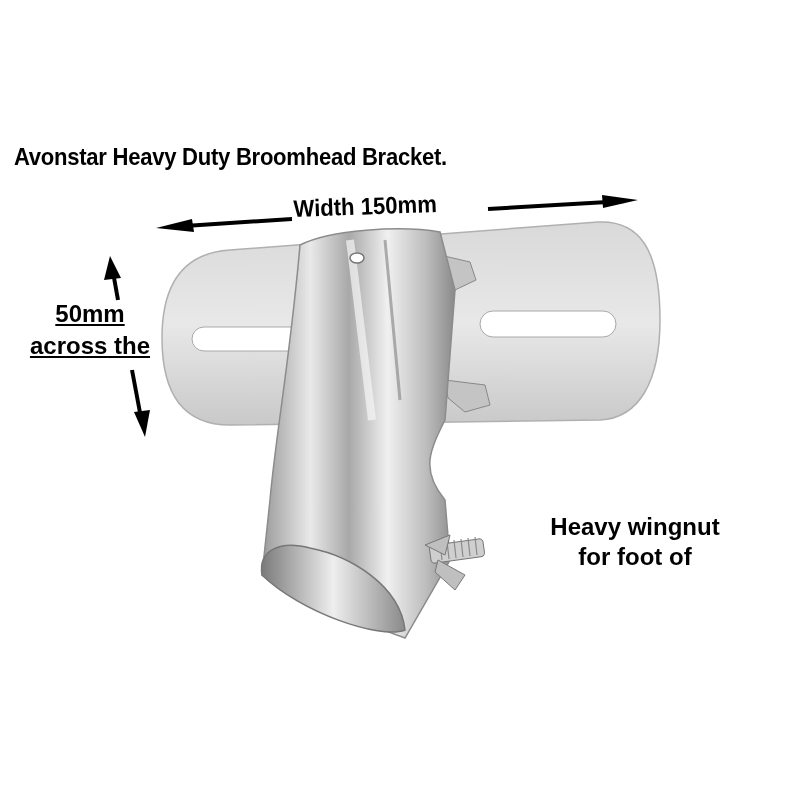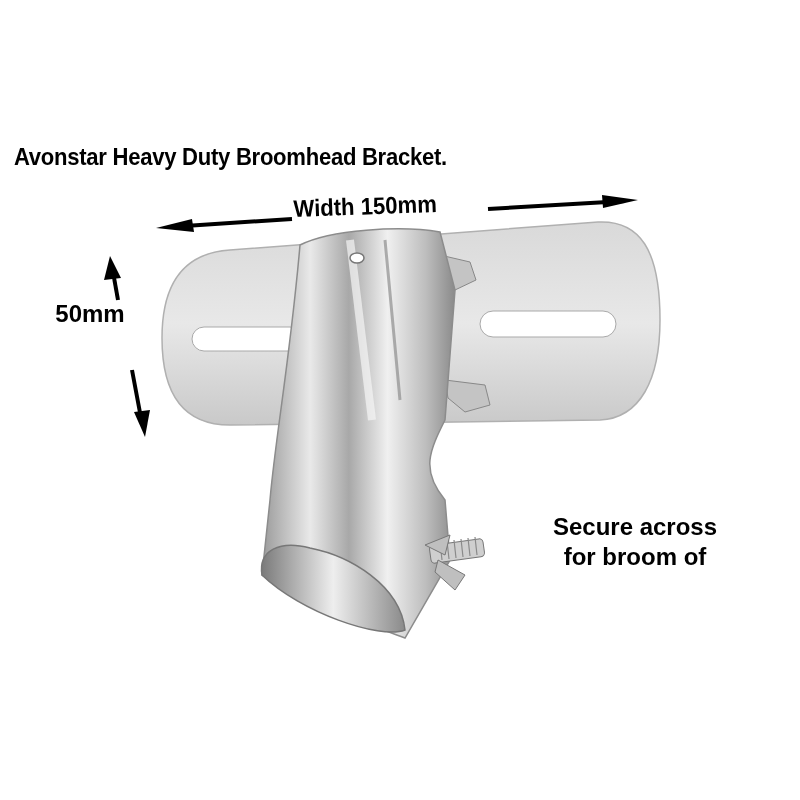--- a/index.html
+++ b/index.html
@@ -3,21 +3,21 @@
 <meta charset="utf-8">
 <style>
   html, body { margin:0; padding:0; }
   body { width:800px; height:800px; background:#ffffff; position:relative; overflow:hidden;
          font-family:"Liberation Sans", sans-serif; }
   .title { position:absolute; left:14px; top:143px; font-size:24px; font-weight:bold; color:#000;
            letter-spacing:-0.3px; transform:scaleX(0.92); transform-origin:left top; white-space:nowrap; }
   .width-label { position:absolute; left:293px; top:195px; font-size:24px; font-weight:bold; color:#000;
                  transform:rotate(-2deg) scaleX(0.92); transform-origin:left top; white-space:nowrap; }
   .foot-label { position:absolute; left:10px; top:298px; width:160px; text-align:center; font-size:24px;
-                font-weight:bold; color:#000; line-height:32px; }
+                font-weight:bold; color:#000; line-height:32px;text-decoration:underline; }
   .wing-label { position:absolute; left:470px; top:512px; width:330px; text-align:center; font-size:24px;
                 font-weight:bold; color:#000; line-height:30px; }
   svg.art { position:absolute; left:0; top:0; }
 </style>
 </head>
 <body>
 
 <svg class="art" width="800" height="800" viewBox="0 0 800 800">
   <defs>
     <linearGradient id="plate" x1="0" y1="0" x2="0" y2="1">
@@ -88,18 +88,19 @@
     <path d="M425,545 L450,535 L445,555 Z" fill="#bfbfbf" stroke="#777" stroke-width="1"></path>
     <path d="M438,560 L465,575 L455,590 L435,572 Z" fill="#bfbfbf" stroke="#777" stroke-width="1"></path>
   </g>
 </svg>
 
 <div class="title">Avonstar Heavy Duty Broomhead Bracket.</div>
 <div class="width-label">Width 150mm</div>
 
 <div class="foot-label">
   <div>50mm</div>
+  <div>across the</div>
 </div>
 
 <div class="wing-label">
-  <div>Secure across</div>
-  <div>for broom of</div>
+  <div>Heavy wingnut</div>
+  <div>for foot of</div>
 </div>
 
 </body></html>

